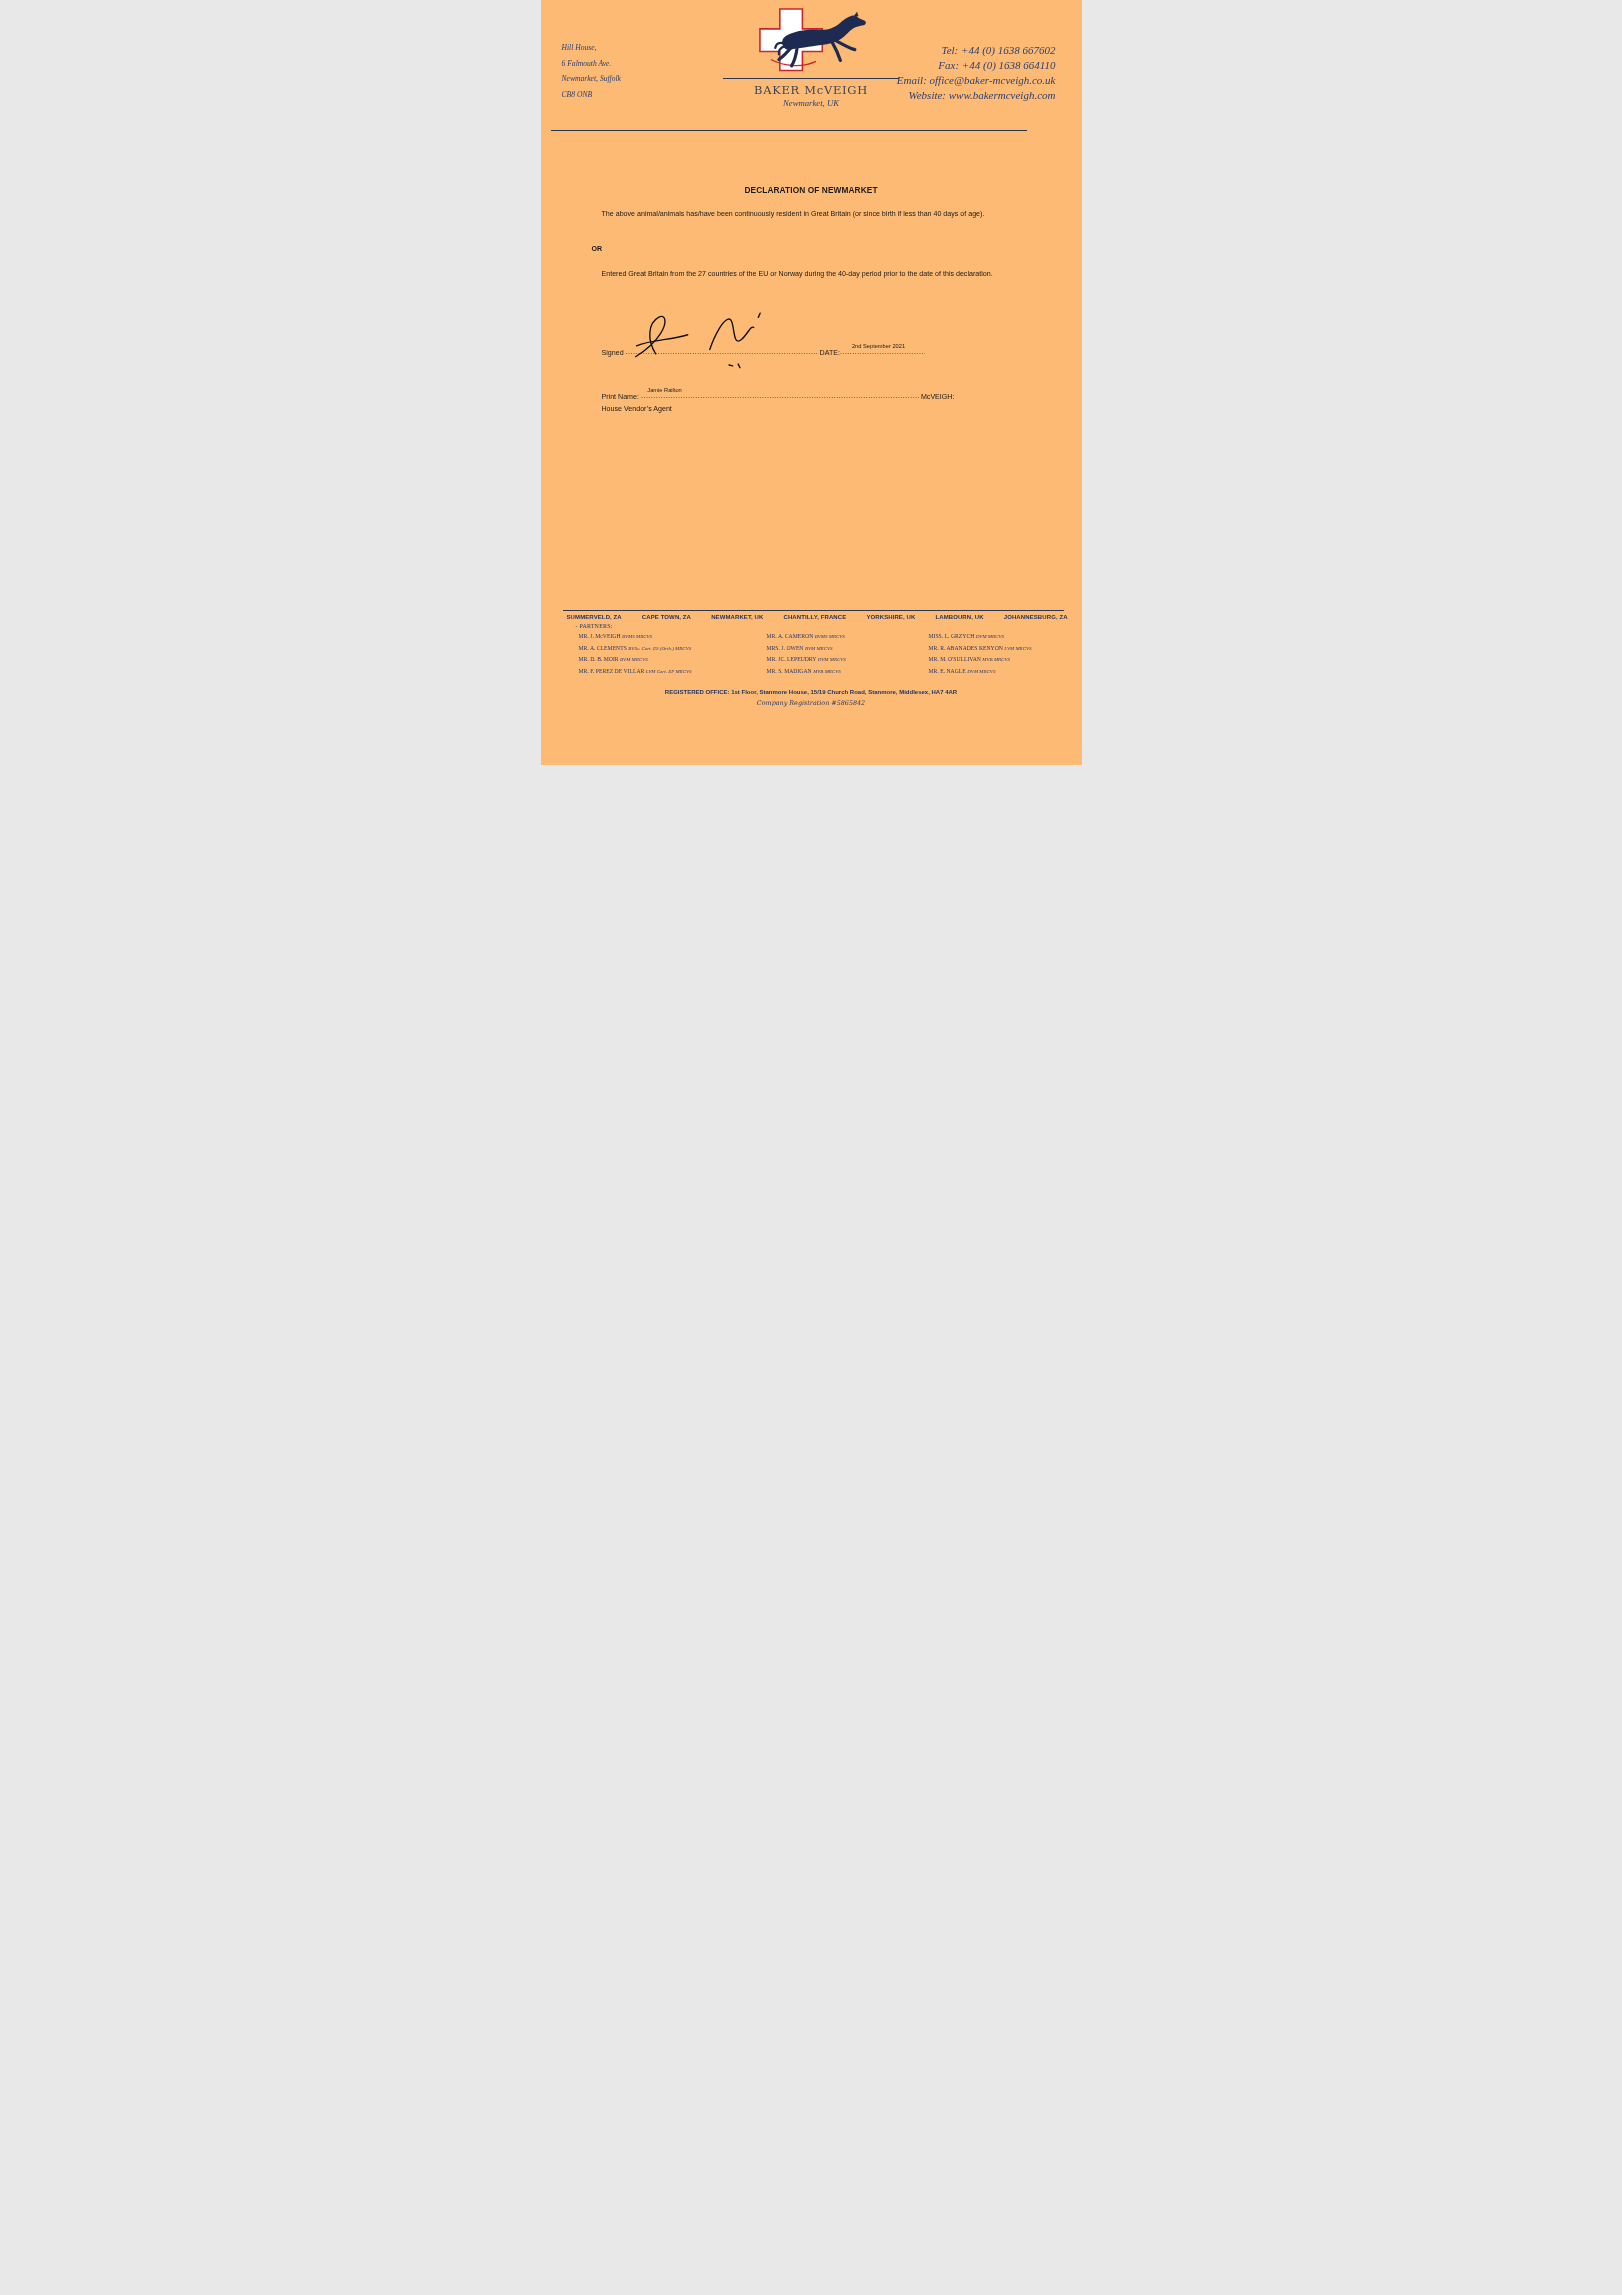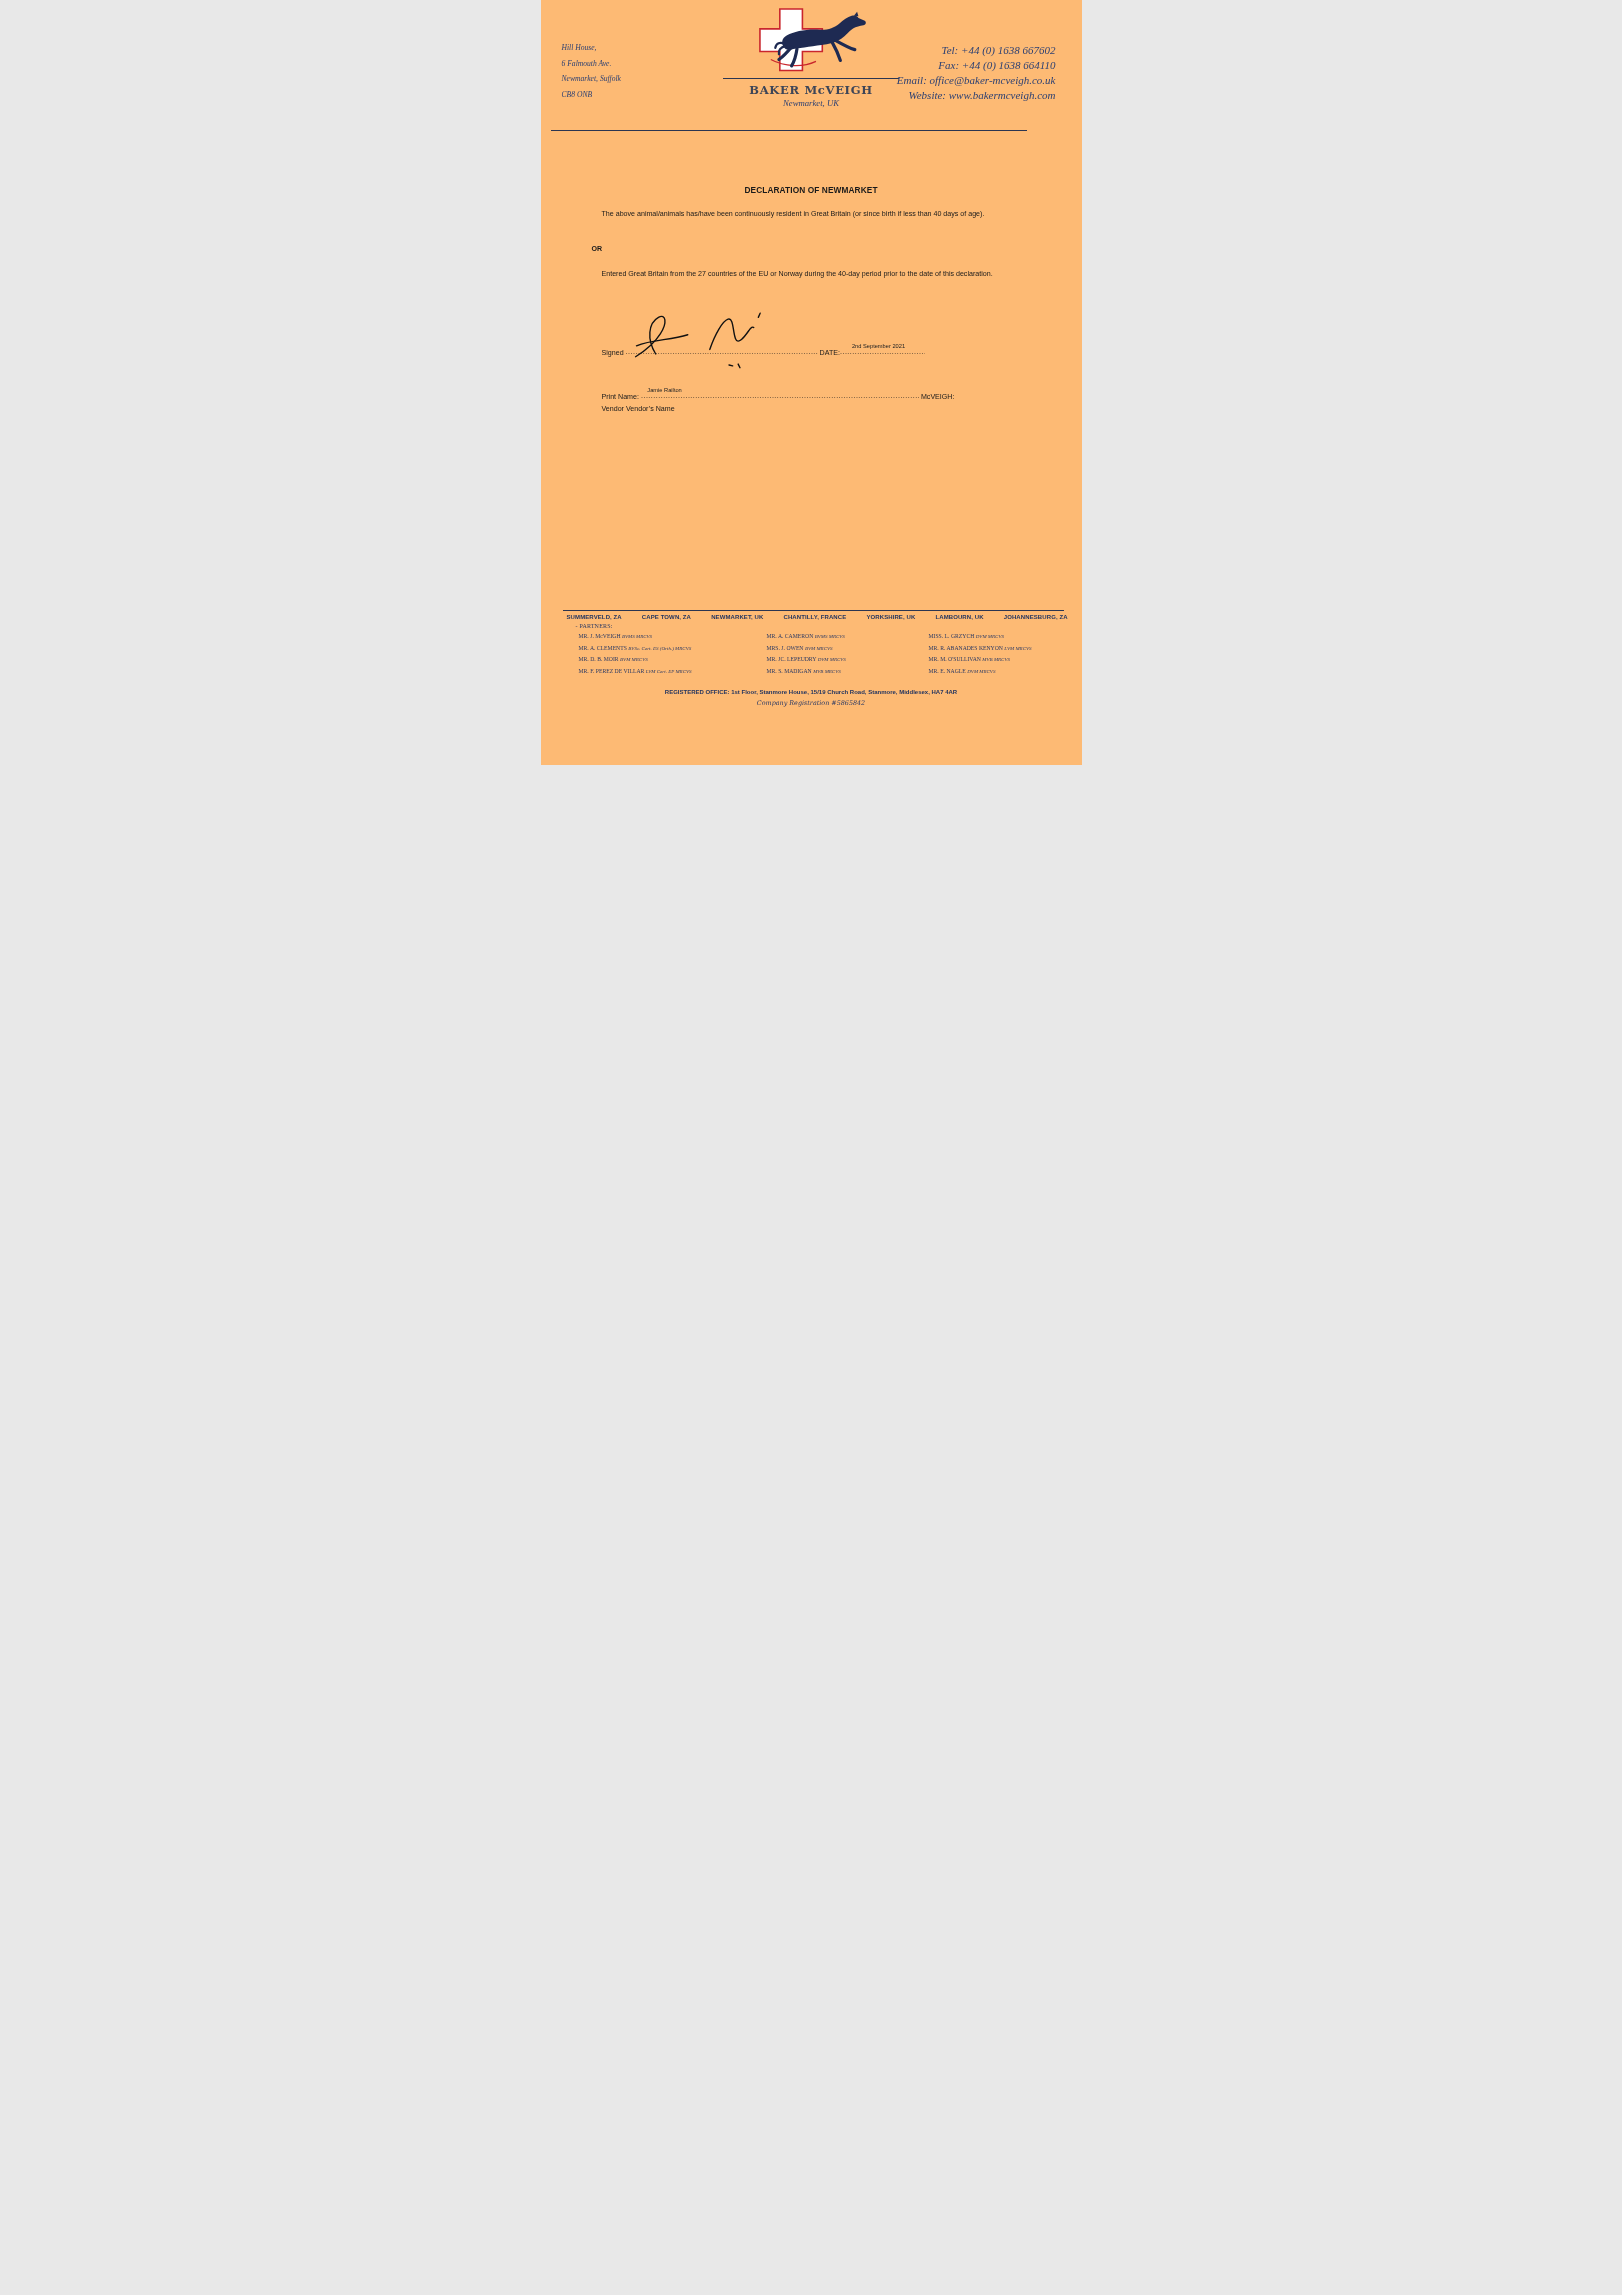--- a/index.html
+++ b/index.html
@@ -17,21 +17,21 @@
     font-style:italic;
     color:#2e4172;
   }
   
   .addr { position:absolute; left:21px; top:40px; font-size:7.6px; line-height:15.6px; }
   .contact { position:absolute; right:26px; top:43px; text-align:right; font-size:11px; line-height:15px; }
   .logo { position:absolute; left:50%; top:7.3px; transform:translateX(-50%); width:184px; text-align:center; }
   .logo-art { display:block; margin:0 auto; }
   .logo-rule { height:1.4px; background:#2b3550; margin:1.8px 3.7px 3.2px 3.7px; }
   .logo-name {
-    font-family:"DejaVu Serif", serif; font-weight:bold;
+    font-family:"DejaVu Serif", serif; font-weight:normal;
     font-size:11.5px; letter-spacing:0.7px; color:#3d4557;
   }
   .logo-city { font-size:8.7px; margin-top:1.4px; }
   .top-rule { position:absolute; left:10.6px; top:130px; width:476px; height:1.4px; background:#2b3550; }
   .underscores {
     position:absolute; top:136px; left:50%; transform:translateX(-50%);
     width:375px; overflow:hidden; white-space:nowrap;
     font-size:6.9px; color:#222;
   }
   
@@ -161,21 +161,21 @@
 
   <div class="printname">
     <div style="white-space:nowrap;">
       <span>Print Name:</span>
       <span class="dotwrap" style="width:278px">
         <span class="dotfill" style="width:278px">....................................................................................................................................................................................................</span>
         <span class="overlay-fill name-value">Jamie Railton</span>
       </span>
       <span>McVEIGH:</span>
     </div>
-    <div class="printname-l2">Vendor Vendor’s Name</div>
+    <div class="printname-l2">House Vendor’s Agent</div>
   </div>
 
   <div class="footer-rule"></div>
 
   <div class="locations">
     <span>SUMMERVELD, ZA</span>
     <span>CAPE TOWN, ZA</span>
     <span>NEWMARKET, UK</span>
     <span>CHANTILLY, FRANCE</span>
     <span>YORKSHIRE, UK</span>

